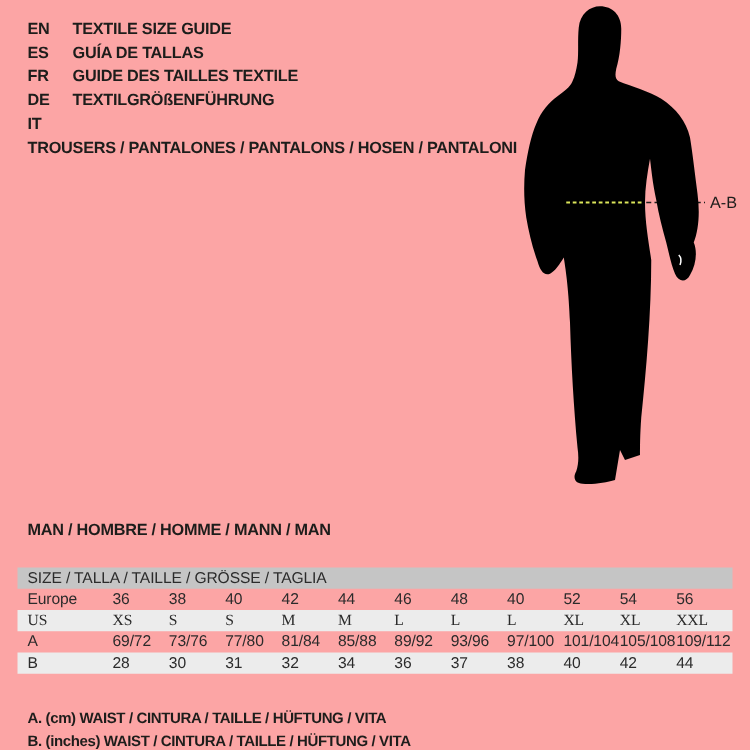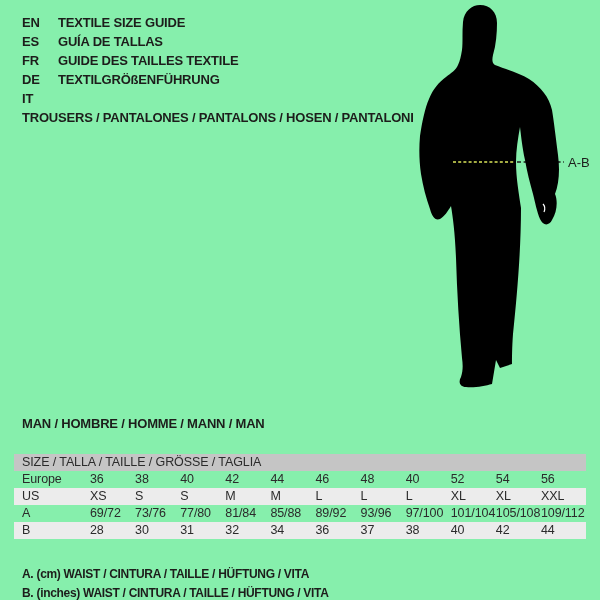--- a/index.html
+++ b/index.html
@@ -28,21 +28,21 @@
   .trow  { display:flex; height:17px; line-height:17px; }
   .tlabel{ width:76px; padding-left:8px; box-sizing:border-box; }
   .tcell { flex:1; text-align:left; }
   
   .notes { position:absolute; left:22px; top:565px; font-weight:bold;
            font-size:12px; letter-spacing:-0.3px; line-height:18.5px; white-space:nowrap; }
 </style>
 </head>
 <body>
 
-<div class="canvas" style="background: #86efac;">
+<div class="canvas" style="background: #fca5a5;">
 
   <div class="lang-block">
       <div class="lang-row">
         <span class="lang-code">EN</span>
         <span>TEXTILE SIZE GUIDE</span>
       </div>
       <div class="lang-row">
         <span class="lang-code">ES</span>
         <span>GUÍA DE TALLAS</span>
       </div>
@@ -121,21 +121,21 @@
           <div class="tcell">40</div>
           <div class="tcell">42</div>
           <div class="tcell">44</div>
           <div class="tcell">46</div>
           <div class="tcell">48</div>
           <div class="tcell">40</div>
           <div class="tcell">52</div>
           <div class="tcell">54</div>
           <div class="tcell">56</div>
         </div>
-        <div class="trow" style="background: rgb(236, 236, 236);">
+        <div class="trow" style="background: rgb(236, 236, 236); font-family: Liberation Serif, serif;">
           <div class="tlabel">US</div>
           <div class="tcell">XS</div>
           <div class="tcell">S</div>
           <div class="tcell">S</div>
           <div class="tcell">M</div>
           <div class="tcell">M</div>
           <div class="tcell">L</div>
           <div class="tcell">L</div>
           <div class="tcell">L</div>
           <div class="tcell">XL</div>

